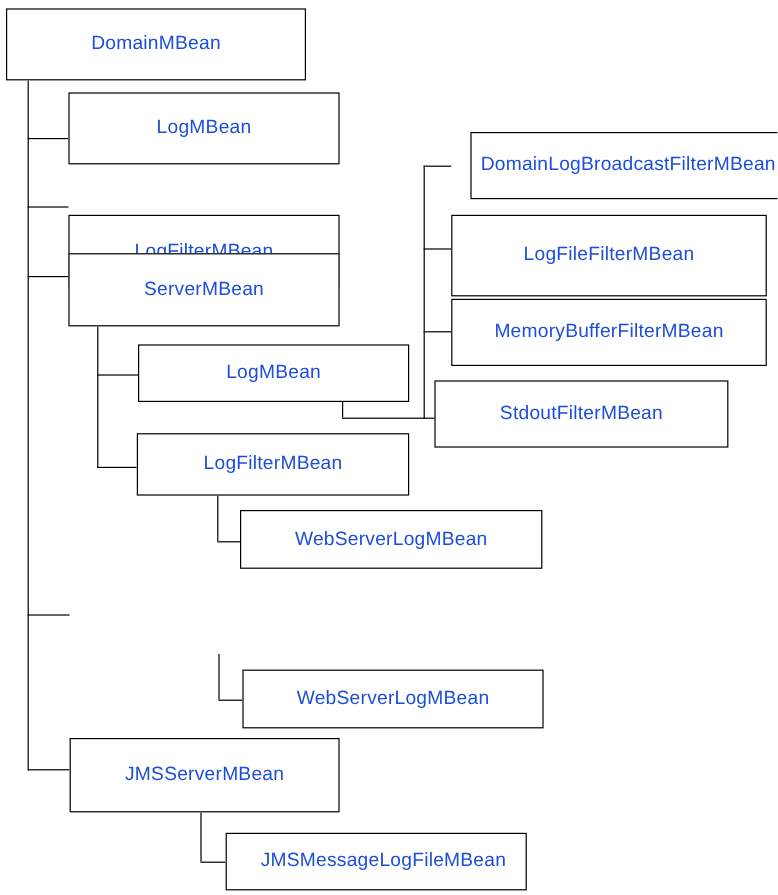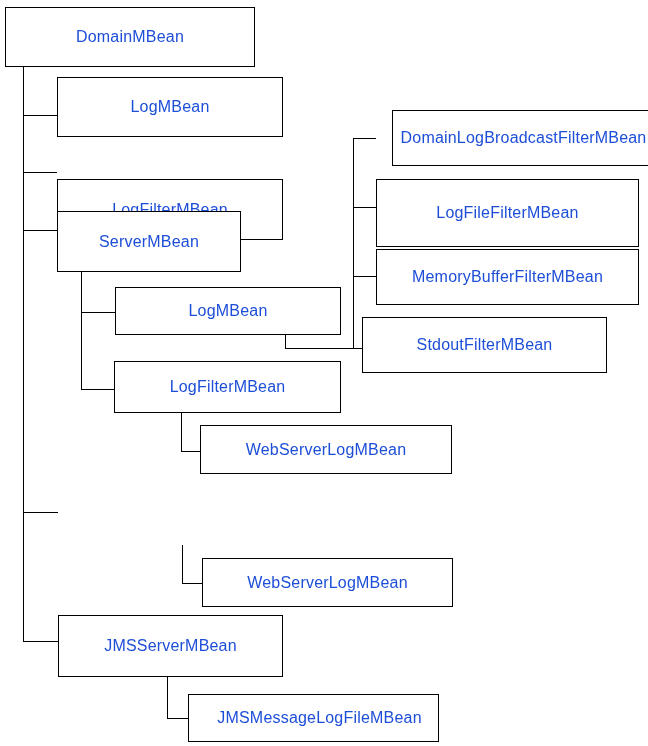--- a/index.html
+++ b/index.html
@@ -68,21 +68,21 @@
 
   <div class="vl" style="left:182px; top:545px; height:38px;"></div>
   <div class="hl" style="left:182px; top:583px; width:20px;"></div>
 
   <div class="vl" style="left:167px; top:677px; height:41px;"></div>
   <div class="hl" style="left:167px; top:718px; width:21px;"></div>
 
   <div class="node" style="left:5px;   top:7px;   width:250px; height:60px;">DomainMBean</div>
   <div class="node" style="left:57px;  top:77px;  width:226px; height:60px;">LogMBean</div>
   <div class="node" style="left:57px;  top:143px; width:226px; height:61px;margin-top:36px;">LogFilterMBean</div>
-  <div class="node" style="left:57px;  top:211px; width:184px; height:61px;">ServerMBean</div>
+  <div class="node" style="left:57px;  top:211px; width:226px; height:61px;">ServerMBean</div>
   <div class="node" style="left:115px; top:287px; width:226px; height:48px;">LogMBean</div>
   <div class="node" style="left:392px; top:110px; width:263px; height:56px;">DomainLogBroadcastFilterMBean</div>
   <div class="node" style="left:376px; top:179px; width:263px; height:68px;">LogFileFilterMBean</div>
   <div class="node" style="left:376px; top:249px; width:263px; height:56px;">MemoryBufferFilterMBean</div>
   <div class="node" style="left:362px; top:317px; width:245px; height:56px;">StdoutFilterMBean</div>
   <div class="node" style="left:114px; top:361px; width:227px; height:52px;">LogFilterMBean</div>
   <div class="node" style="left:200px; top:425px; width:252px; height:49px;">WebServerLogMBean</div>
   <div class="node" style="left:202px; top:558px; width:251px; height:49px;">WebServerLogMBean</div>
   <div class="node" style="left:58px;  top:615px; width:225px; height:62px;">JMSServerMBean</div>
   <div class="node" style="left:188px; top:694px; width:251px; height:48px;padding-left:12px;">JMSMessageLogFileMBean</div>

